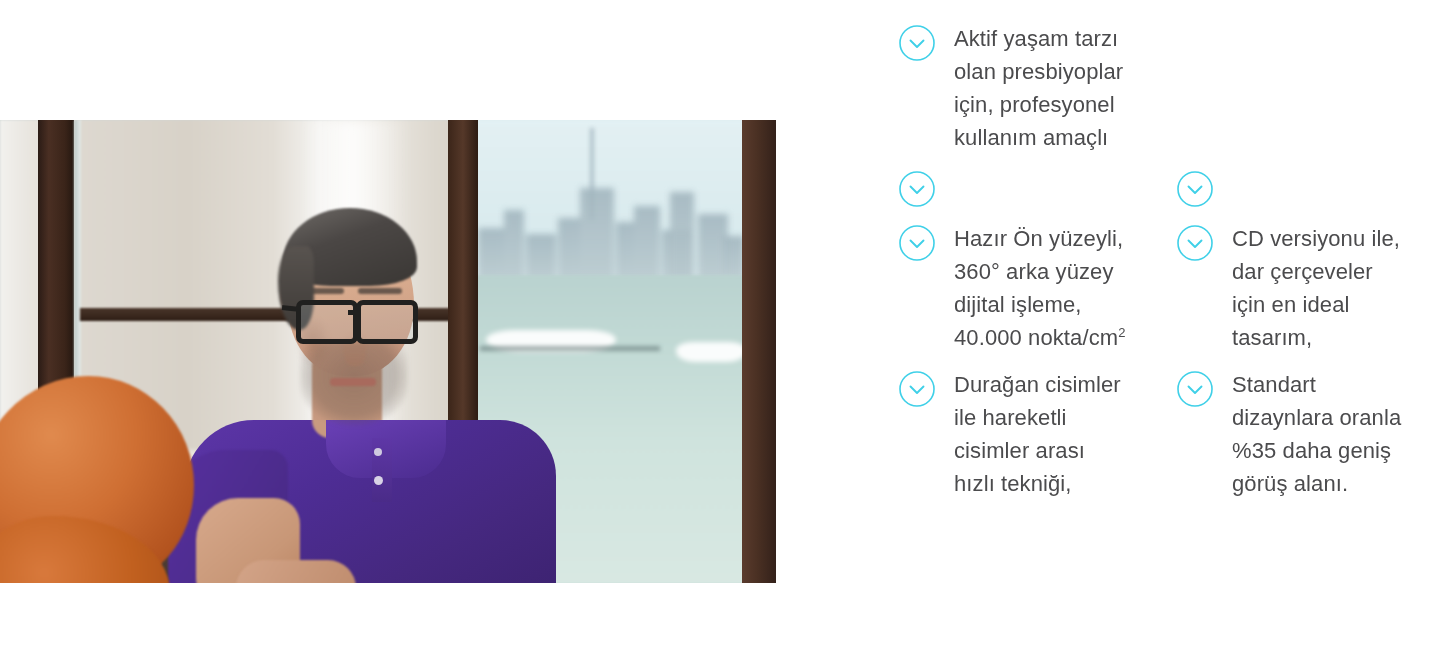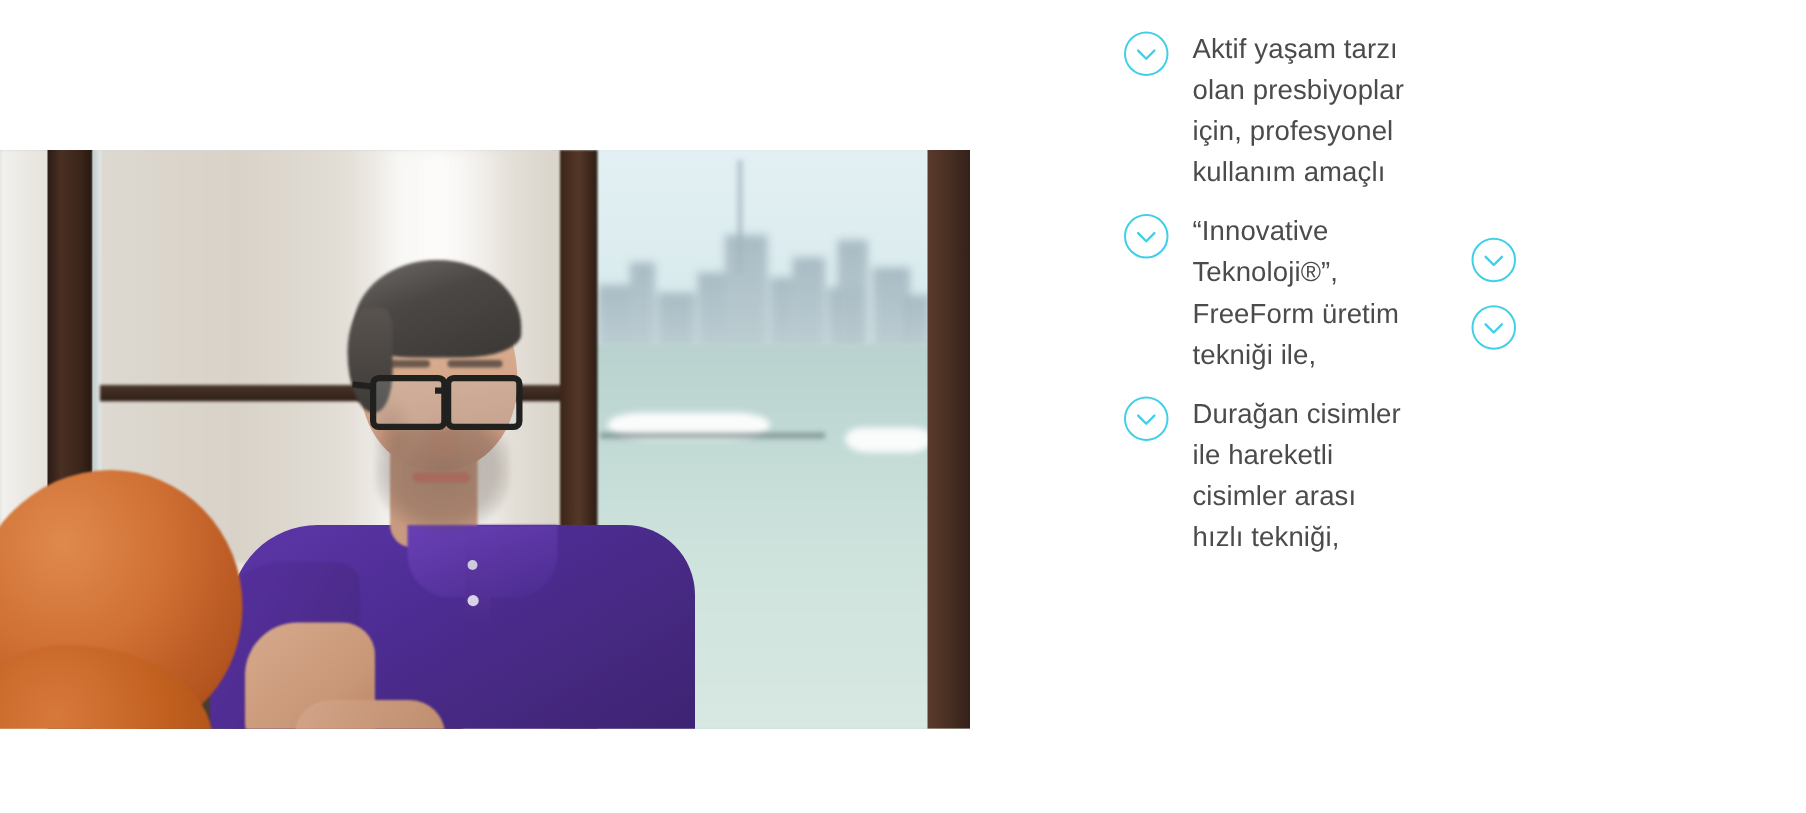--- a/index.html
+++ b/index.html
@@ -342,21 +342,21 @@
   }
 
   
   .features {
     position: absolute;
     left: 898px;
     top: 22px;
     width: 540px;
     display: flex;
     gap: 46px;
-    align-items: center;
+    align-items: flex-end;
   }
   .col {
     width: 232px;
     display: flex;
     flex-direction: column;
   }
   .feature {
     display: flex;
     align-items: flex-start;
     gap: 18px;
@@ -472,23 +472,31 @@
         <span class="feature-text">Aktif yaşam tarzı olan presbiyoplar için, profesyonel kullanım amaçlı</span>
       </div>
 
       <div class="feature">
         <span class="check-icon">
           <svg viewBox="0 0 38 38" xmlns="http://www.w3.org/2000/svg">
             <circle cx="19" cy="19" r="17" fill="none" stroke="#3fd0e8" stroke-width="1.6"></circle>
             <polyline points="12.5,16.5 19,23 25.5,16.5" fill="none" stroke="#3fd0e8" stroke-width="1.9" stroke-linecap="round" stroke-linejoin="round"></polyline>
           </svg>
         </span>
-        <span class="feature-text">“Innovative Teknoloji®”, FreeForm üretim tekniği ile,</span>
-      </div>
-
+      </div>
+
+      <div class="feature">
+        <span class="check-icon">
+          <svg viewBox="0 0 38 38" xmlns="http://www.w3.org/2000/svg">
+            <circle cx="19" cy="19" r="17" fill="none" stroke="#3fd0e8" stroke-width="1.6"></circle>
+            <polyline points="12.5,16.5 19,23 25.5,16.5" fill="none" stroke="#3fd0e8" stroke-width="1.9" stroke-linecap="round" stroke-linejoin="round"></polyline>
+          </svg>
+        </span>
+        <span class="feature-text"><span>Hazır Ön yüzeyli, 360° arka yüzey dijital işleme, 40.000 nokta/cm</span><sup>2</sup></span>
+      </div>
 
       <div class="feature">
         <span class="check-icon">
           <svg viewBox="0 0 38 38" xmlns="http://www.w3.org/2000/svg">
             <circle cx="19" cy="19" r="17" fill="none" stroke="#3fd0e8" stroke-width="1.6"></circle>
             <polyline points="12.5,16.5 19,23 25.5,16.5" fill="none" stroke="#3fd0e8" stroke-width="1.9" stroke-linecap="round" stroke-linejoin="round"></polyline>
           </svg>
         </span>
         <span class="feature-text">Durağan cisimler ile hareketli cisimler arası hızlı tekniği,</span>
       </div>
@@ -504,18 +512,28 @@
         </span>
       </div>
 
       <div class="feature">
         <span class="check-icon">
           <svg viewBox="0 0 38 38" xmlns="http://www.w3.org/2000/svg">
             <circle cx="19" cy="19" r="17" fill="none" stroke="#3fd0e8" stroke-width="1.6"></circle>
             <polyline points="12.5,16.5 19,23 25.5,16.5" fill="none" stroke="#3fd0e8" stroke-width="1.9" stroke-linecap="round" stroke-linejoin="round"></polyline>
           </svg>
         </span>
-      </div>
-
+        <span class="feature-text">CD versiyonu ile, dar çerçeveler için en ideal tasarım,</span>
+      </div>
+
+      <div class="feature">
+        <span class="check-icon">
+          <svg viewBox="0 0 38 38" xmlns="http://www.w3.org/2000/svg">
+            <circle cx="19" cy="19" r="17" fill="none" stroke="#3fd0e8" stroke-width="1.6"></circle>
+            <polyline points="12.5,16.5 19,23 25.5,16.5" fill="none" stroke="#3fd0e8" stroke-width="1.9" stroke-linecap="round" stroke-linejoin="round"></polyline>
+          </svg>
+        </span>
+        <span class="feature-text">Standart dizaynlara oranla %35 daha geniş görüş alanı.</span>
+      </div>
     </div>
 
   </div>
 </div>
 
 </body></html>

